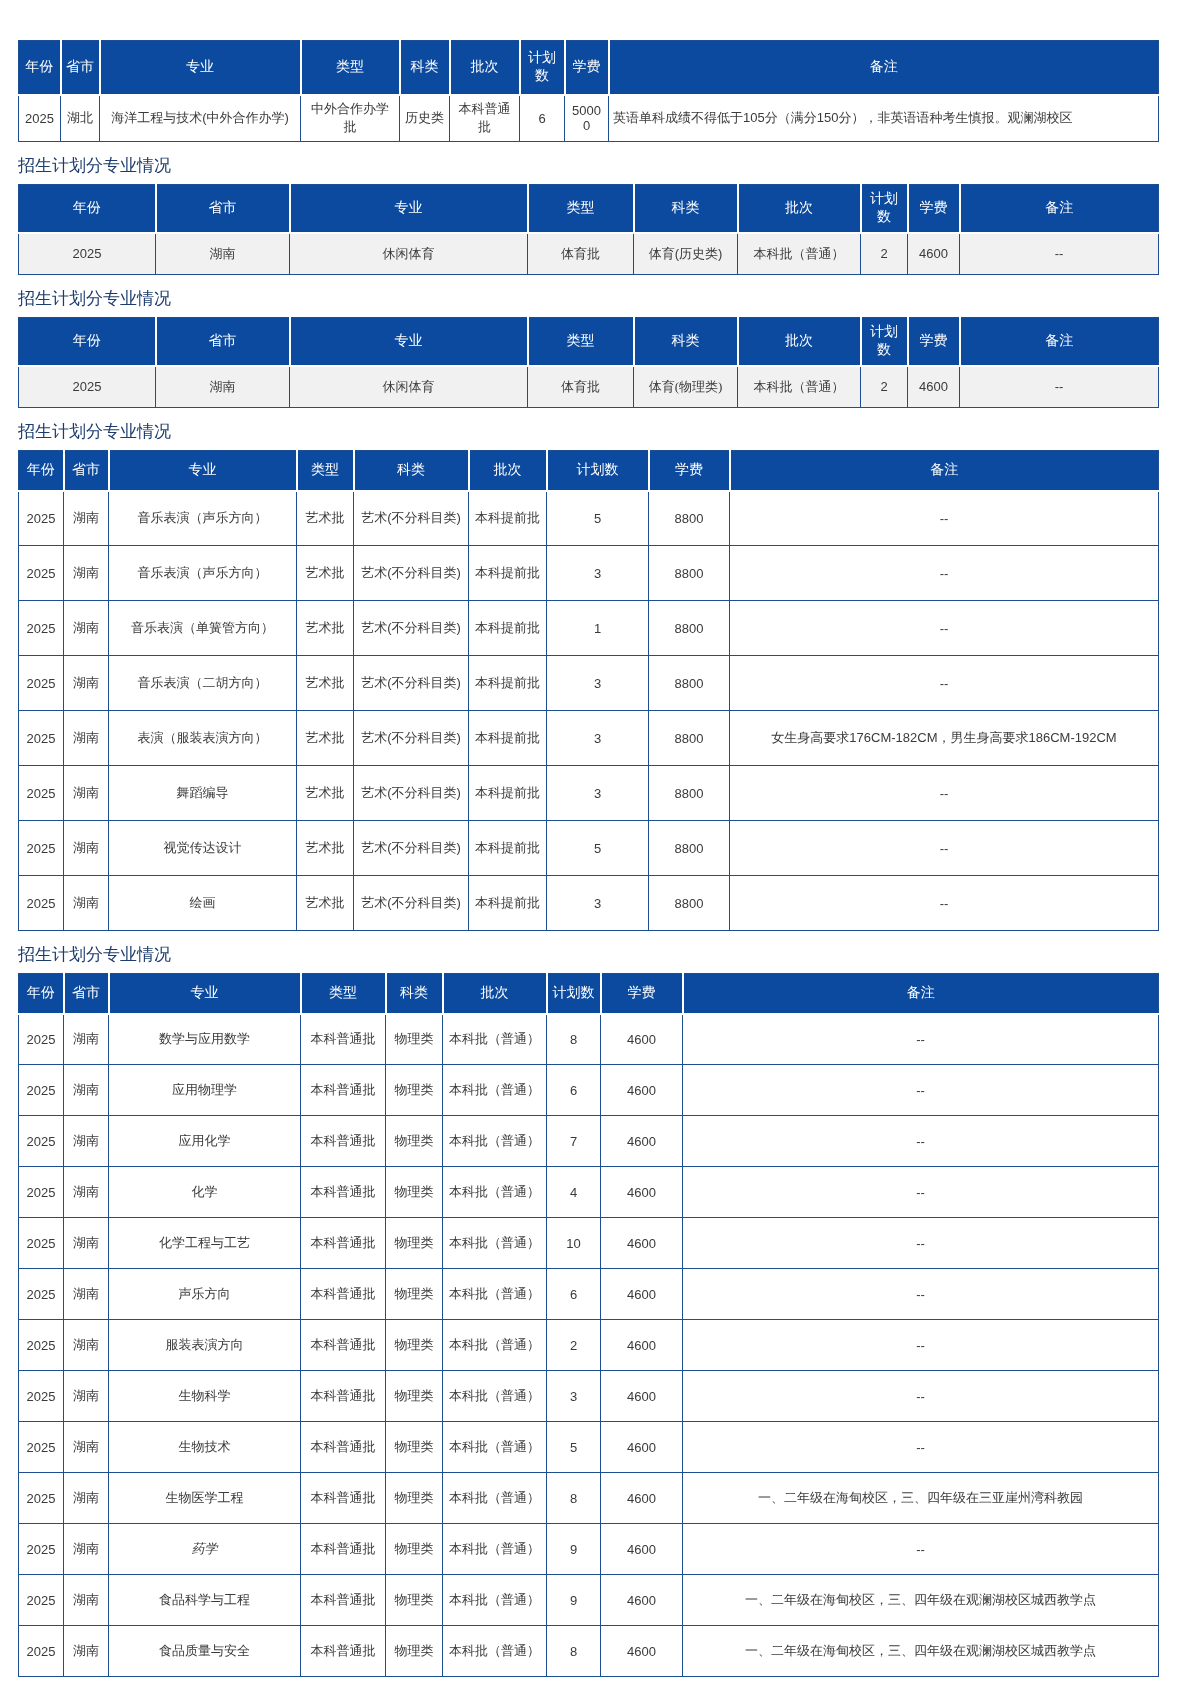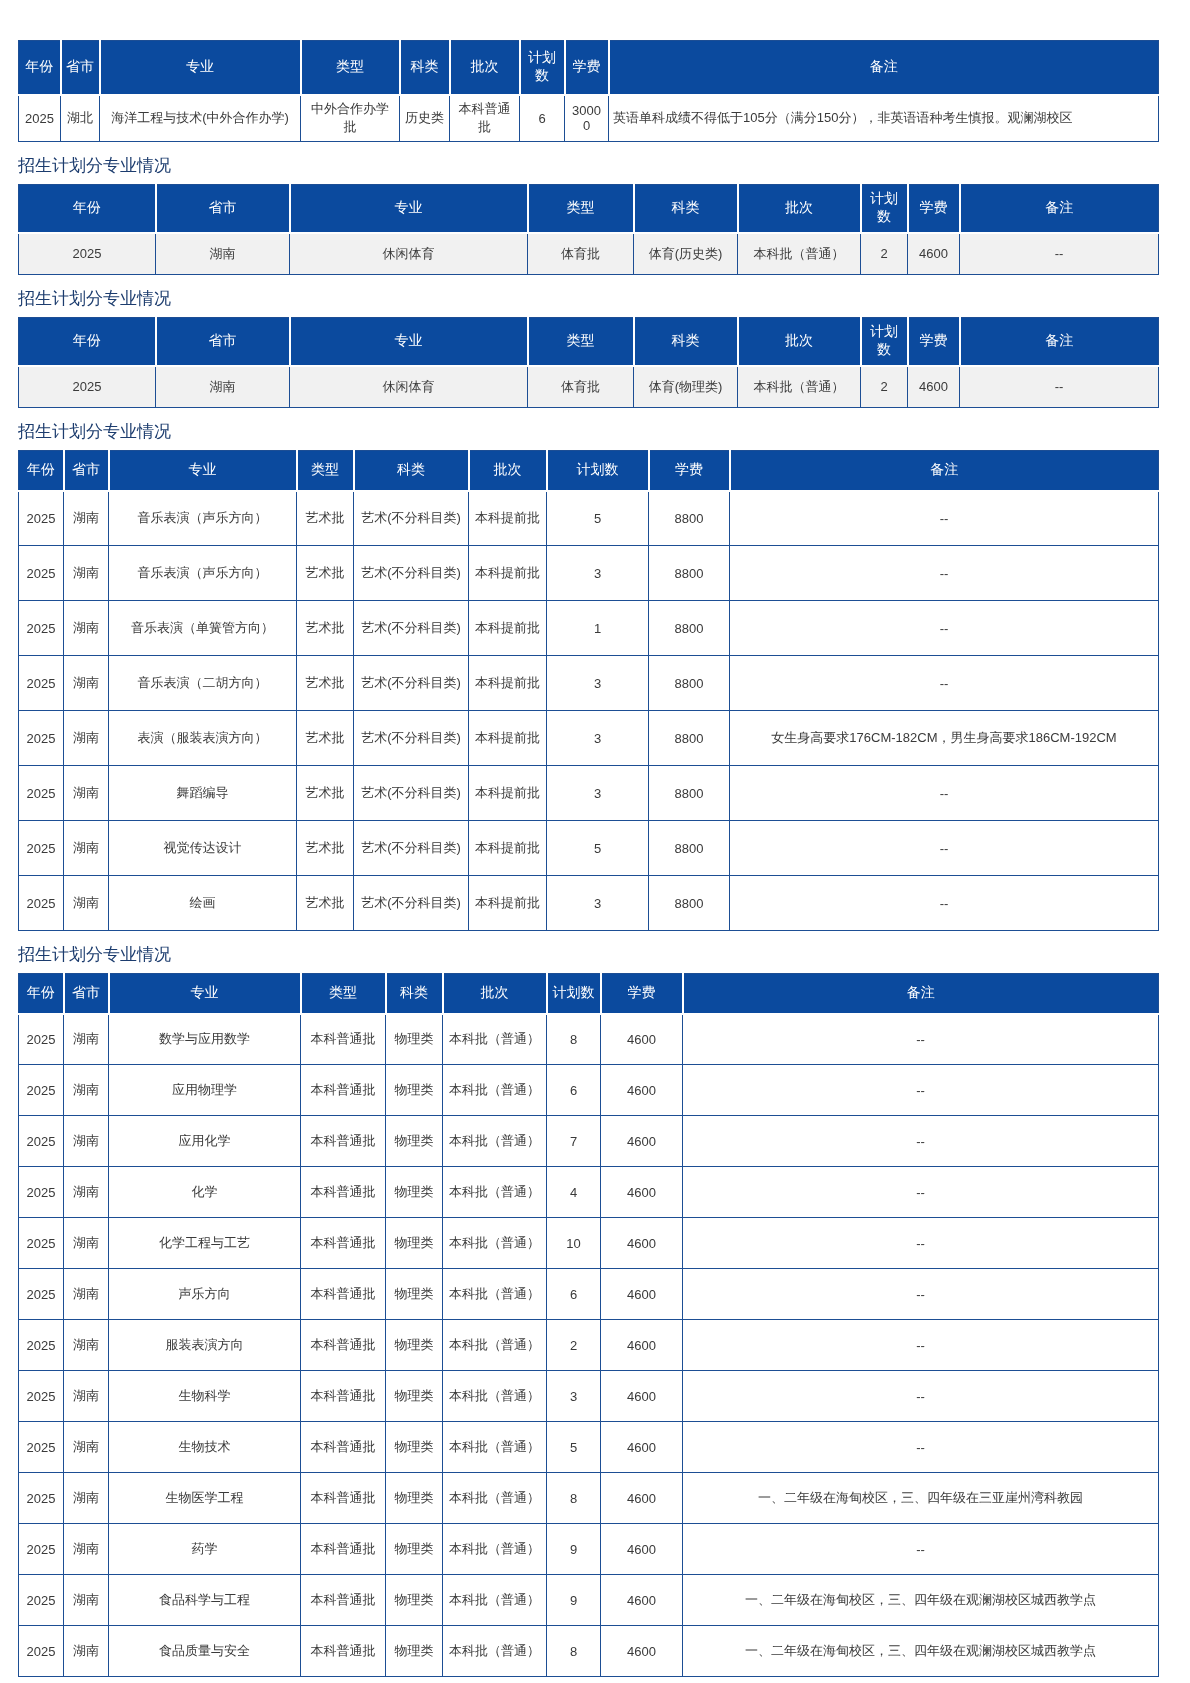--- a/index.html
+++ b/index.html
@@ -85,21 +85,21 @@
       </thead>
       <tbody>
         <tr>
           <td style="height: 47px;">2025</td>
           <td style="height: 47px;">湖北</td>
           <td style="height: 47px;">海洋工程与技术(中外合作办学)</td>
           <td style="height: 47px;">中外合作办学批</td>
           <td style="height: 47px;">历史类</td>
           <td style="height: 47px;">本科普通批</td>
           <td style="height: 47px;">6</td>
-          <td style="height: 47px;">30000</td>
+          <td style="height: 47px;">50000</td>
           <td style="height: 47px; text-align: left;">英语单科成绩不得低于105分（满分150分），非英语语种考生慎报。观澜湖校区</td>
         </tr>
       </tbody>
     </table>
     <div class="section-title">招生计划分专业情况</div>
     <table class="plan-table striped">
       <colgroup>
         <col style="width: 137px;">
         <col style="width: 134px;">
         <col style="width: 238px;">
@@ -162,21 +162,21 @@
           <th style="height: 48px;">学费</th>
           <th style="height: 48px;">备注</th>
         </tr>
       </thead>
       <tbody>
         <tr>
           <td style="height: 42px;">2025</td>
           <td style="height: 42px;">湖南</td>
           <td style="height: 42px;">休闲体育</td>
           <td style="height: 42px;">体育批</td>
-          <td style="height: 42px;">体育(物理类)</td>
+          <td style="height: 42px; font-family: Liberation Serif, serif;">体育(物理类)</td>
           <td style="height: 42px;">本科批（普通）</td>
           <td style="height: 42px;">2</td>
           <td style="height: 42px;">4600</td>
           <td style="height: 42px;">--</td>
         </tr>
       </tbody>
     </table>
     <div class="section-title">招生计划分专业情况</div>
     <table class="plan-table">
       <colgroup>
@@ -427,21 +427,21 @@
           <td style="height: 51px;">本科普通批</td>
           <td style="height: 51px;">物理类</td>
           <td style="height: 51px;">本科批（普通）</td>
           <td style="height: 51px;">8</td>
           <td style="height: 51px;">4600</td>
           <td style="height: 51px;">一、二年级在海甸校区，三、四年级在三亚崖州湾科教园</td>
         </tr>
         <tr>
           <td style="height: 51px;">2025</td>
           <td style="height: 51px;">湖南</td>
-          <td style="height: 51px;">药学</td>
+          <td style="height: 51px; font-style: italic;">药学</td>
           <td style="height: 51px;">本科普通批</td>
           <td style="height: 51px;">物理类</td>
           <td style="height: 51px;">本科批（普通）</td>
           <td style="height: 51px;">9</td>
           <td style="height: 51px;">4600</td>
           <td style="height: 51px;">--</td>
         </tr>
         <tr>
           <td style="height: 51px;">2025</td>
           <td style="height: 51px;">湖南</td>

